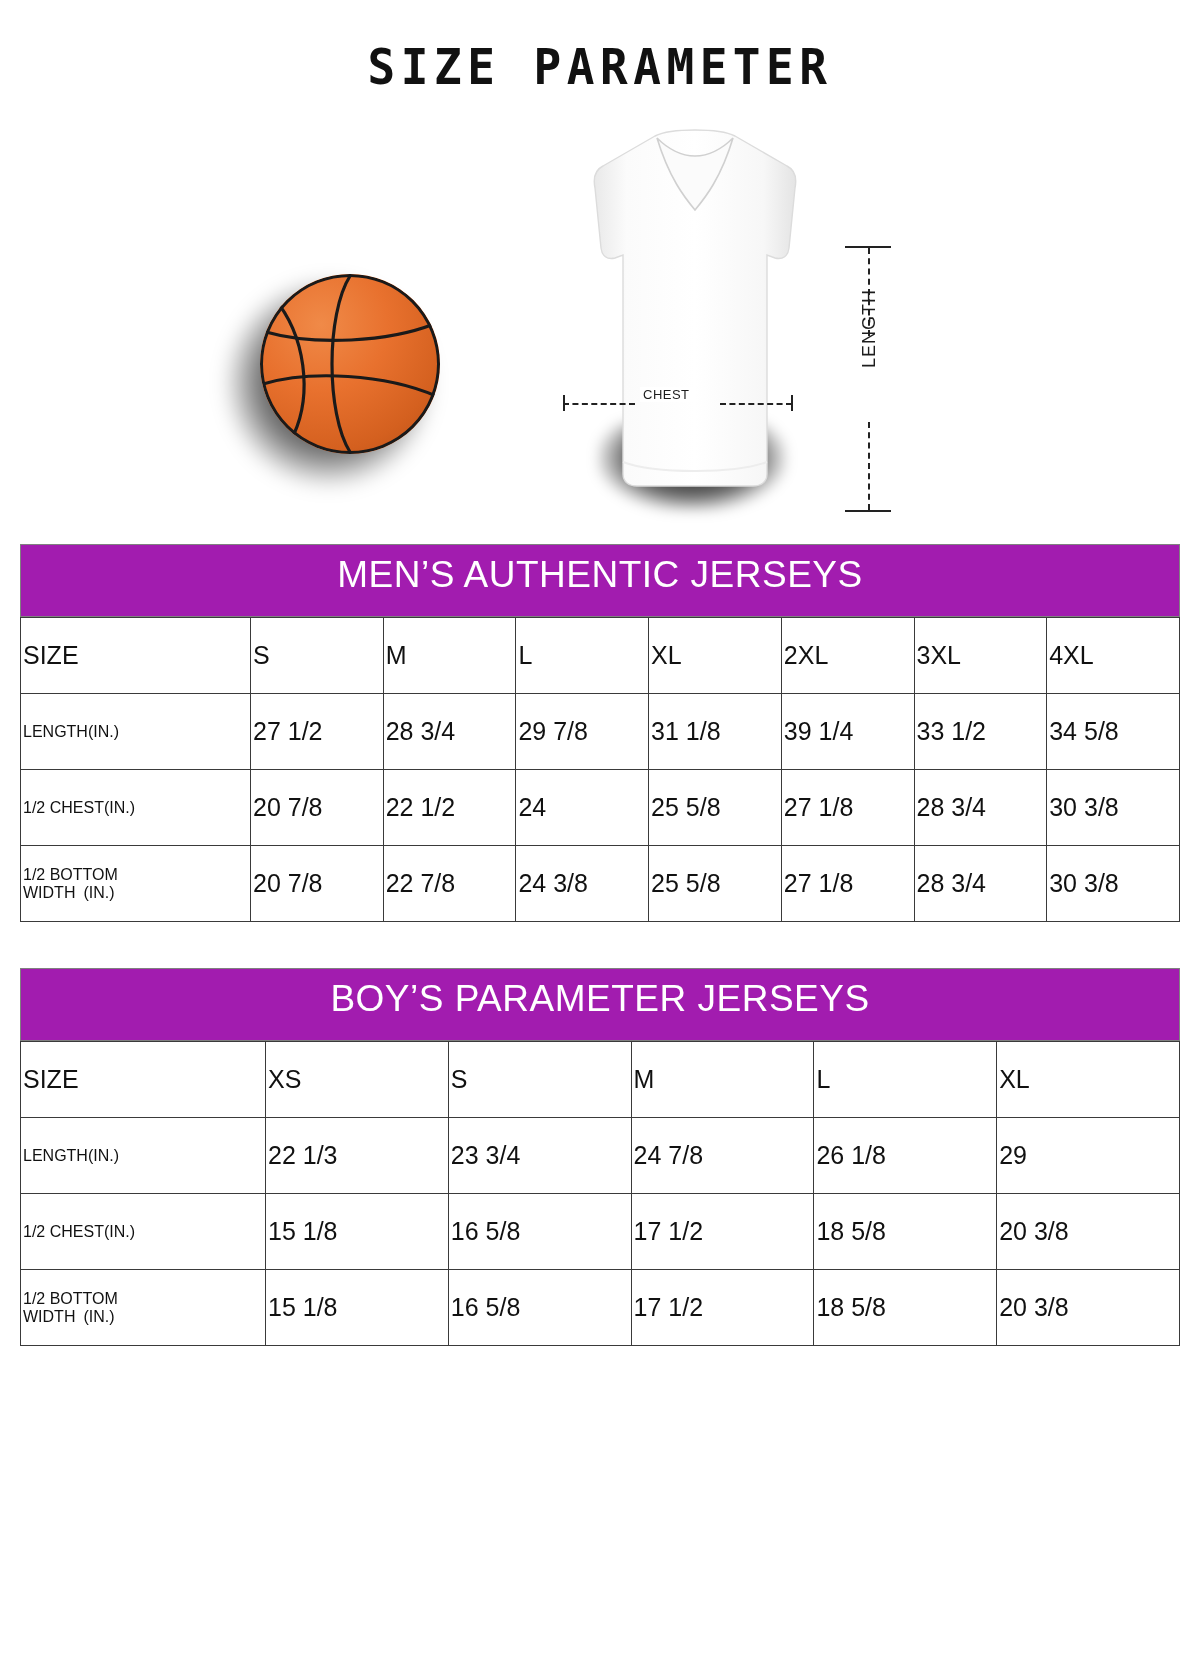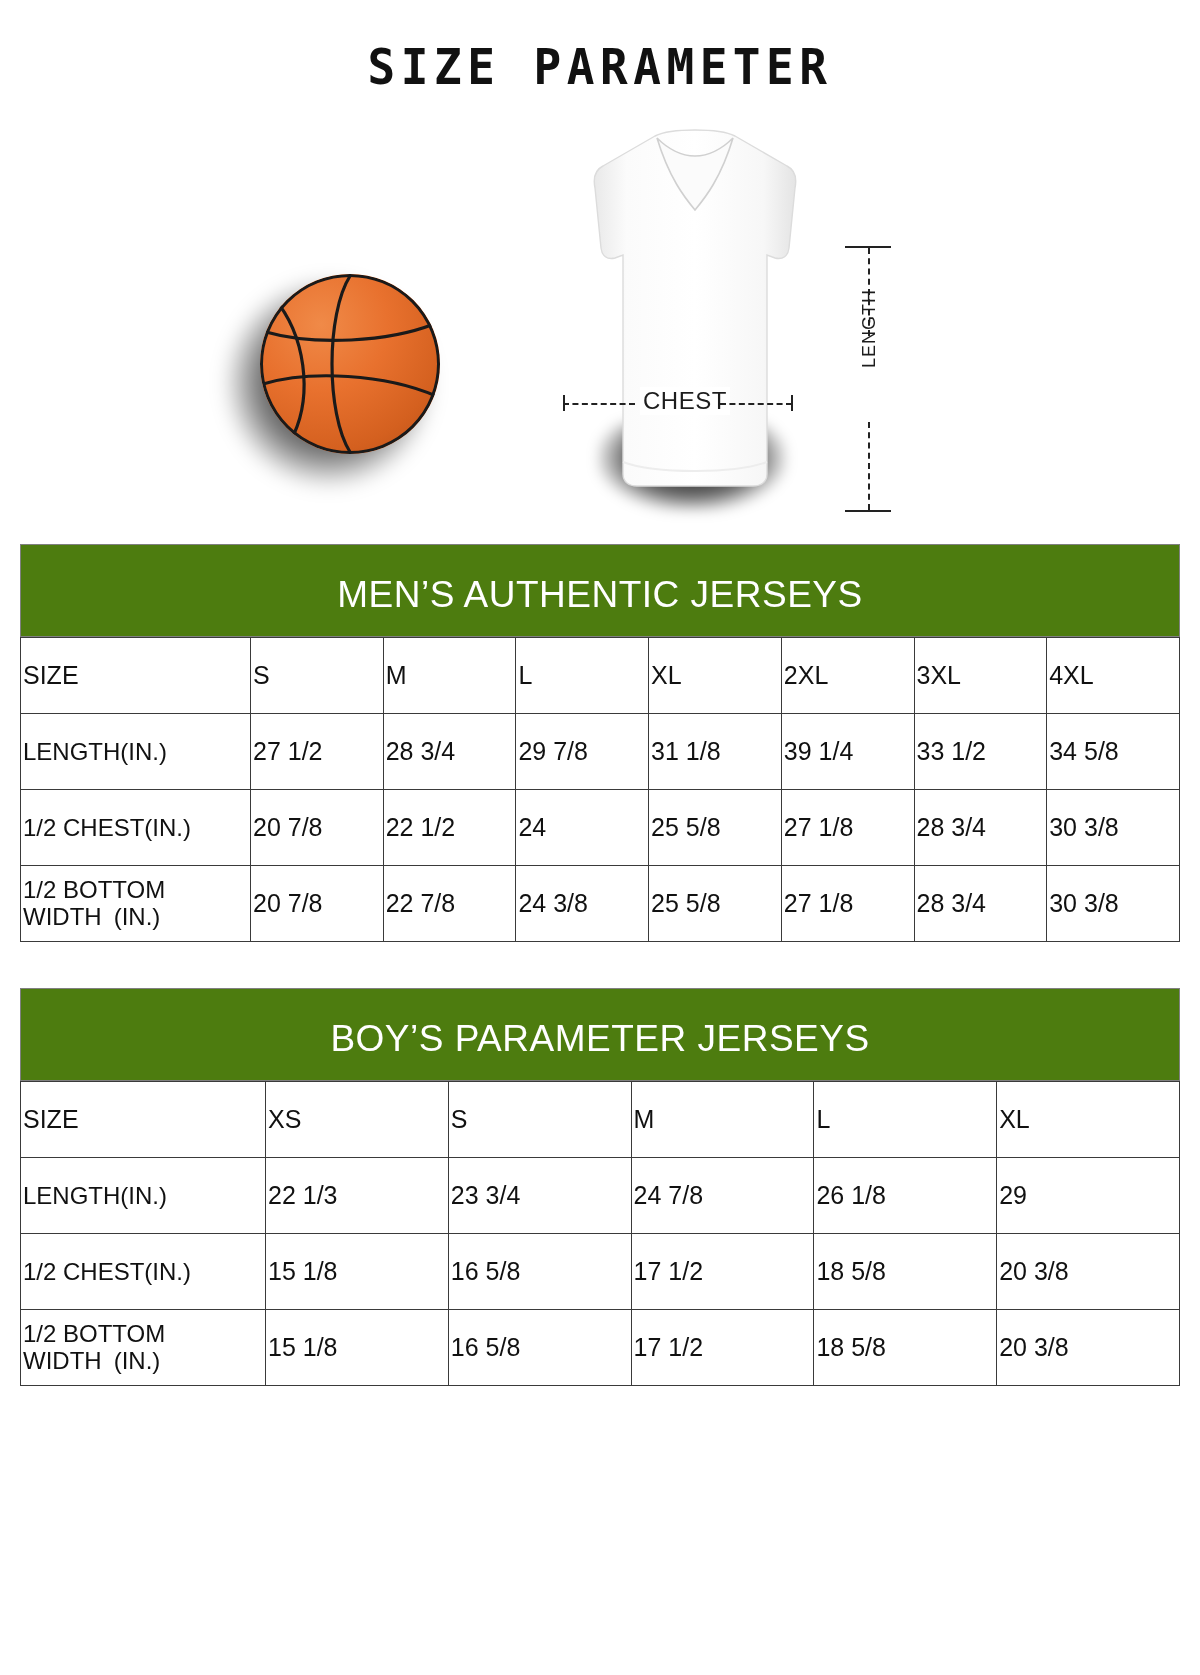--- a/index.html
+++ b/index.html
@@ -83,21 +83,21 @@
     height: 90px;
     background: radial-gradient(ellipse at 50% 40%, rgba(0,0,0,0.95) 0%, rgba(0,0,0,0.6) 48%, rgba(0,0,0,0) 74%);
     filter: blur(6px);
   }
   .jersey-svg { position: absolute; left: 0; top: 0; }
 
   .chest-label {
     position: absolute;
     left: 95px;
     top: 265px;
-    font-size: 24px;
+    font-size: 13px;
     color: #1d1d1d;
     letter-spacing: 0.5px;
     background: #ffffff;
     padding: 0 3px;
   }
   .chest-line {
     position: absolute;
     top: 281px;
     height: 0;
     border-top: 2px dashed #222;
@@ -139,42 +139,42 @@
     color: #1d1d1d;
     transform: rotate(-90deg);
   }
 
   
   .table-block { margin: 0 20px; }
   .block-men { margin-top: 10px; }
   .block-boy { margin-top: 46px; }
 
   .block-header {
-    background: #4d7c0f;
+    background: #a21caf;
     color: #ffffff;
     text-align: center;
     font-size: 37px;
     letter-spacing: 0.5px;
-    padding: 29px 0 20px;
+    padding: 9px 0 20px;
     border: 1px solid #808080;
   }
   table {
     width: 100%;
     border-collapse: collapse;
     table-layout: fixed;
   }
   td {
     border: 1px solid #3a3a3a;
     font-size: 25px;
     color: #111;
     height: 76px;
     padding: 4px 2px;
     white-space: nowrap;
   }
-  td.rowhead { font-size: 24px; }
+  td.rowhead { font-size: 16px; }
   .men-table td:first-child { width: 230px; }
   .boy-table td:first-child { width: 245px; }
   .two-line { line-height: 1.12; white-space: normal; }
 </style>
 </head>
 <body>
 
 <div class="page">
 
   <h1 class="title">SIZE  PARAMETER</h1>

